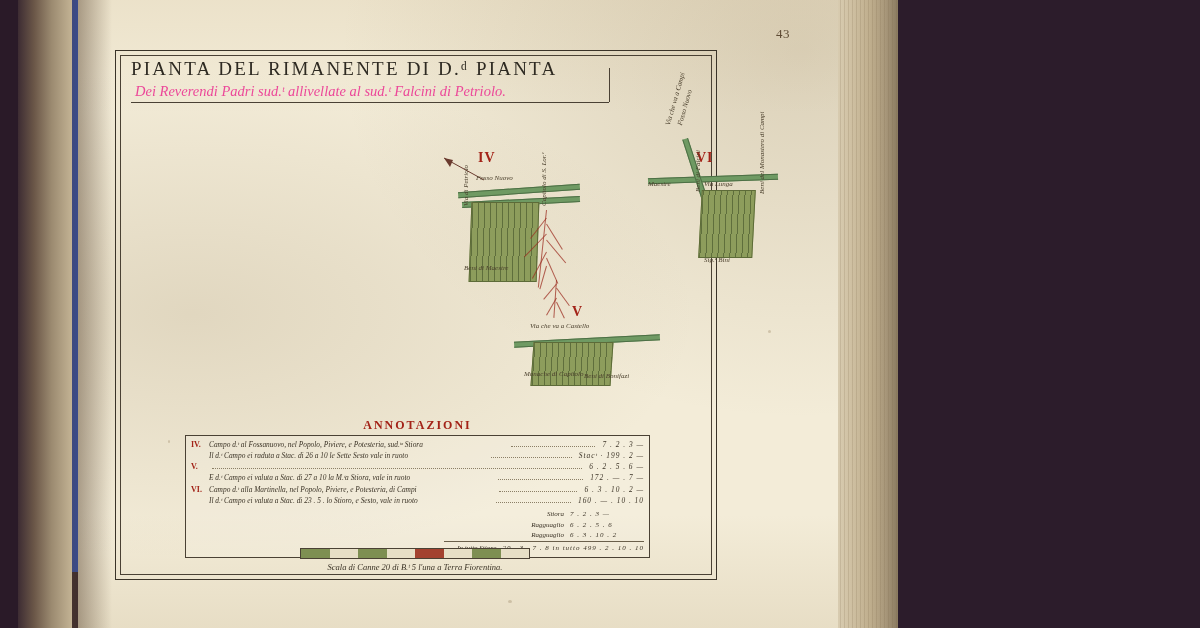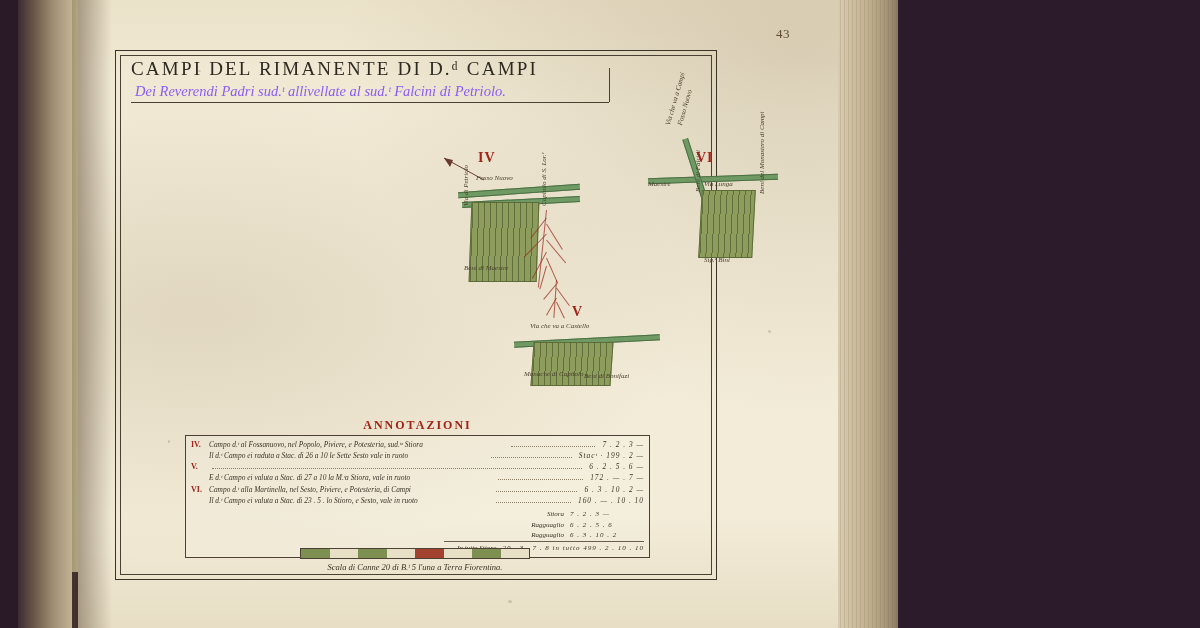--- a/index.html
+++ b/index.html
@@ -10,21 +10,21 @@
   }
   #root{position:relative;width:1200px;height:628px;}
 
   
   .backdrop-left{position:absolute;left:0;top:0;width:18px;height:628px;background:#2a1a28;}
   .backdrop-right{position:absolute;right:0;top:0;width:330px;height:628px;background:#2c1c2b;}
 
   
   .book{
     position:absolute;left:18px;top:0;width:880px;height:572px;
-    background:#fef9c3;
+    background:#1d4ed8;
   }
   
   .fore-edge{
     position:absolute;right:0;top:0;width:62px;height:628px;
     background:linear-gradient(90deg,#d9cdb2 0%,#cfc0a2 25%,#bfae8d 55%,#a8977a 80%,#8a7a60 100%);
   }
   .fore-edge-lines{position:absolute;right:0;top:0;width:62px;height:628px;
     background:repeating-linear-gradient(90deg, rgba(120,100,70,.18) 0px, rgba(120,100,70,.18) 1px, rgba(255,255,255,0) 1px, rgba(255,255,255,0) 4px);
   }
   
@@ -67,21 +67,21 @@
     border:.8px solid #4a4134;
   }
 
   
   .title-area{position:absolute;left:125px;top:58px;width:580px;height:48px;}
   .title-main{
     font-size:19px;letter-spacing:2.2px;color:#2e2a22;
     font-family:"Liberation Serif",serif;padding-left:6px;
   }
   .title-sub{
-    font-size:14.5px;color:#8b5cf6;padding-left:10px;margin-top:3px;
+    font-size:14.5px;color:#ec4899;padding-left:10px;margin-top:3px;
     font-family:"Liberation Serif",serif;font-style:italic;
   }
   .title-rule{
     position:absolute;left:6px;top:44px;width:478px;height:1px;background:#4a4134;
   }
   .title-rule2{
     position:absolute;left:484px;top:10px;width:1px;height:34px;background:#4a4134;
   }
 
   
@@ -175,21 +175,21 @@
 
     <div class="gutter"></div>
     <div class="gutter-shadow"></div>
   </div>
 
   <div class="frame-outer">
     <div class="frame-inner"></div>
   </div>
 
   <div class="title-area">
-    <div class="title-main">CAMPI  DEL  RIMANENTE  DI  D.ᵈ  CAMPI</div>
+    <div class="title-main">PIANTA  DEL  RIMANENTE  DI  D.ᵈ  PIANTA</div>
     <div class="title-sub">Dei Reverendi Padri sud.ᵗ allivellate al sud.ᵗ Falcini di Petriolo.</div>
     <div class="title-rule"></div>
     <div class="title-rule2"></div>
   </div>
 
   <div class="parcel" style="left:440px;top:146px;width:140px;height:150px;">
     <div class="roman" style="left:38px;top:4px;">IV</div>
 
     <svg class="arrow" style="left:0px;top:8px;" width="46" height="30">
       <line x1="44" y1="26" x2="4" y2="4" stroke="#6a3a2e" stroke-width="1"></line>
@@ -290,21 +290,21 @@
 
       <div class="annot-row">
         <span class="rn blank"></span>
         <span class="txt">E d.ᵗ Campo ei valuta a Stac. di 27 a 10 la M.ᵗa Stiora, vale in ruoto</span>
         <span class="annot-dots"></span>
         <span class="num">172 . — . 7 —</span>
       </div>
 
       <div class="annot-row">
         <span class="rn">VI.</span>
-        <span class="txt">Campo d.ᵗ alla Martinella, nel Sesto, Piviere, e Potesteria, di Campi</span>
+        <span class="txt">Campo d.ᵗ alla Martinella, nel Popolo, Piviere, e Potesteria, di Campi</span>
         <span class="annot-dots"></span>
         <span class="num">6 . 3 . 10 . 2 —</span>
       </div>
 
       <div class="annot-row">
         <span class="rn blank"></span>
         <span class="txt">Il d.ᵗ Campo ei valuta a Stac. di 23 . 5 . lo Stioro, e Sesto, vale in ruoto</span>
         <span class="annot-dots"></span>
         <span class="num">160 . — . 10 . 10</span>
       </div>

